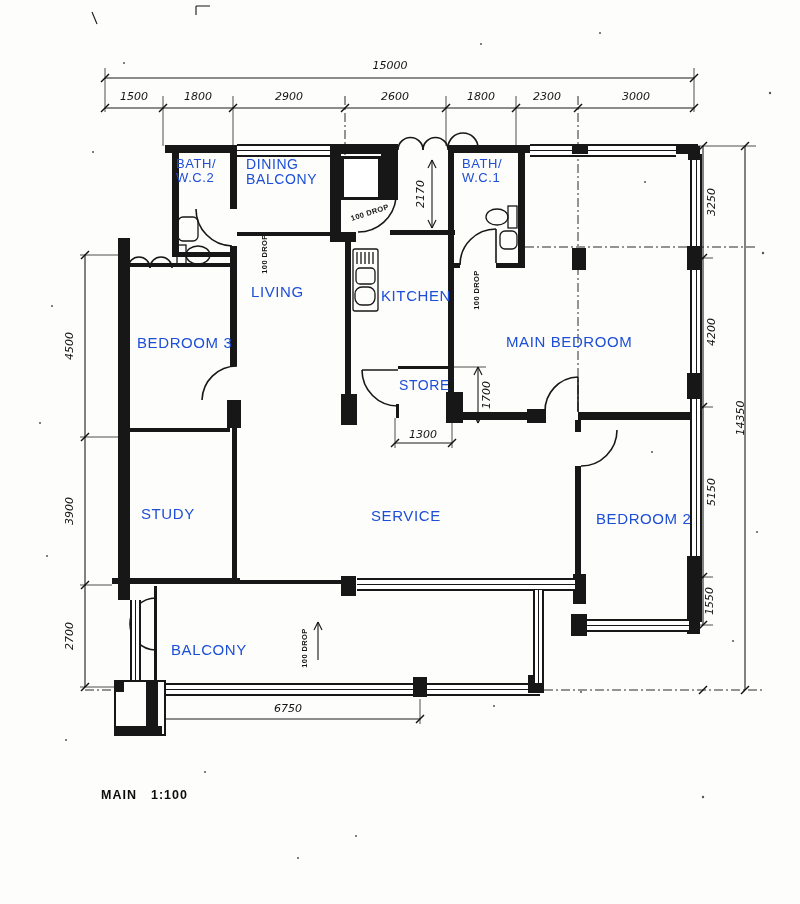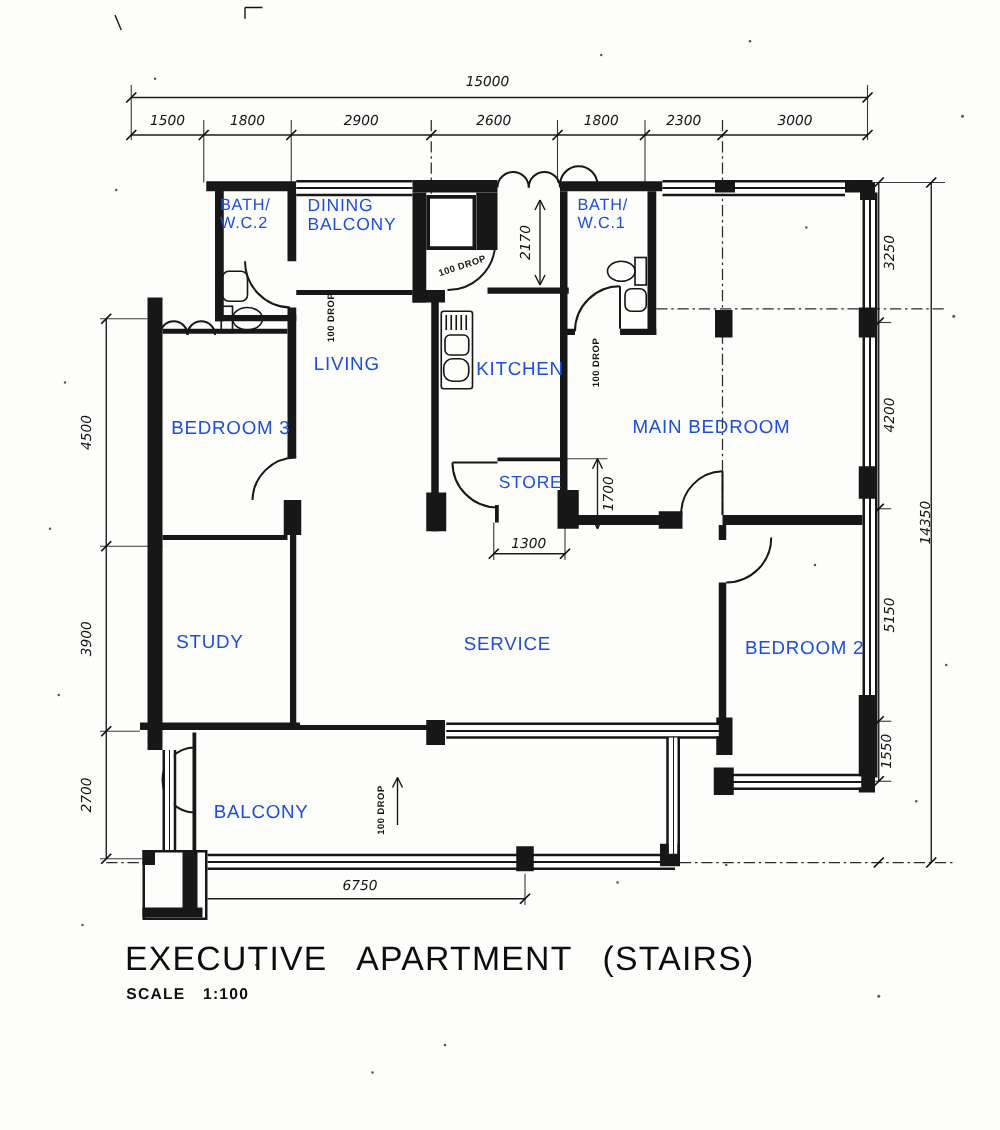--- a/index.html
+++ b/index.html
@@ -287,18 +287,17 @@
   <div class="dim" style="left:263px;top:703px;width:50px">6750</div>
   <div class="dim rot" style="left:399px;top:188px;width:44px">2170</div>
   <div class="dim rot" style="left:465px;top:389px;width:44px">1700</div>
   <div class="dim" style="left:398px;top:429px;width:50px">1300</div>
 
   <div class="ann rot" style="left:240px;top:250px;width:50px">100 DROP</div>
   <div class="ann" style="left:345px;top:209px;width:50px;transform:rotate(-18deg)">100 DROP</div>
   <div class="ann rot" style="left:452px;top:286px;width:50px">100 DROP</div>
   <div class="ann rot" style="left:280px;top:644px;width:50px">100 DROP</div>
 
-  <div class="title" style="left:100px;top:752px">EXECUTIVE  APARTMENT  (STAIRS)</div>
   <div class="scaleln" style="left:101px;top:788px">
-    <span>SCALE</span><b>1:100</b>
+    <span>MAIN</span><b>1:100</b>
   </div>
 
 </div>
 
 </body></html>

